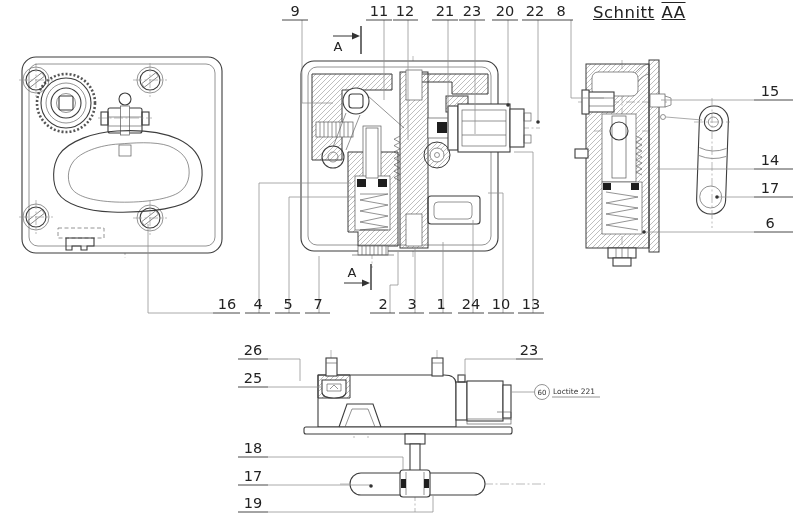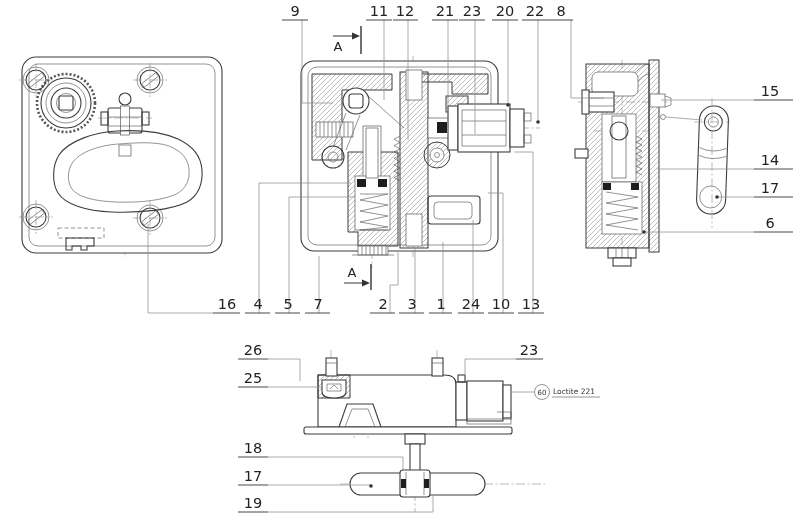--- a/index.html
+++ b/index.html
@@ -359,14 +359,17 @@
         <polyline points="268,485 371,485" class="ld"></polyline>
         <line x1="238" x2="268" y1="485" y2="485" stroke="#333" stroke-width="0.9"></line>
         <circle cx="371" cy="486" r="1.8" fill="#333"></circle>
         <text x="253" y="481" class="callout">17</text>
         <polyline points="268,512 433,512 433,496" class="ld"></polyline>
         <line x1="238" x2="268" y1="512" y2="512" stroke="#333" stroke-width="0.9"></line>
         <text x="253" y="508" class="callout">19</text>
       </g>
 </svg>
 
-
+<div class="section-title">
+  <span>Schnitt</span><span class="aa">AA</span>
 </div>
 
+</div>
+
 </body></html>

